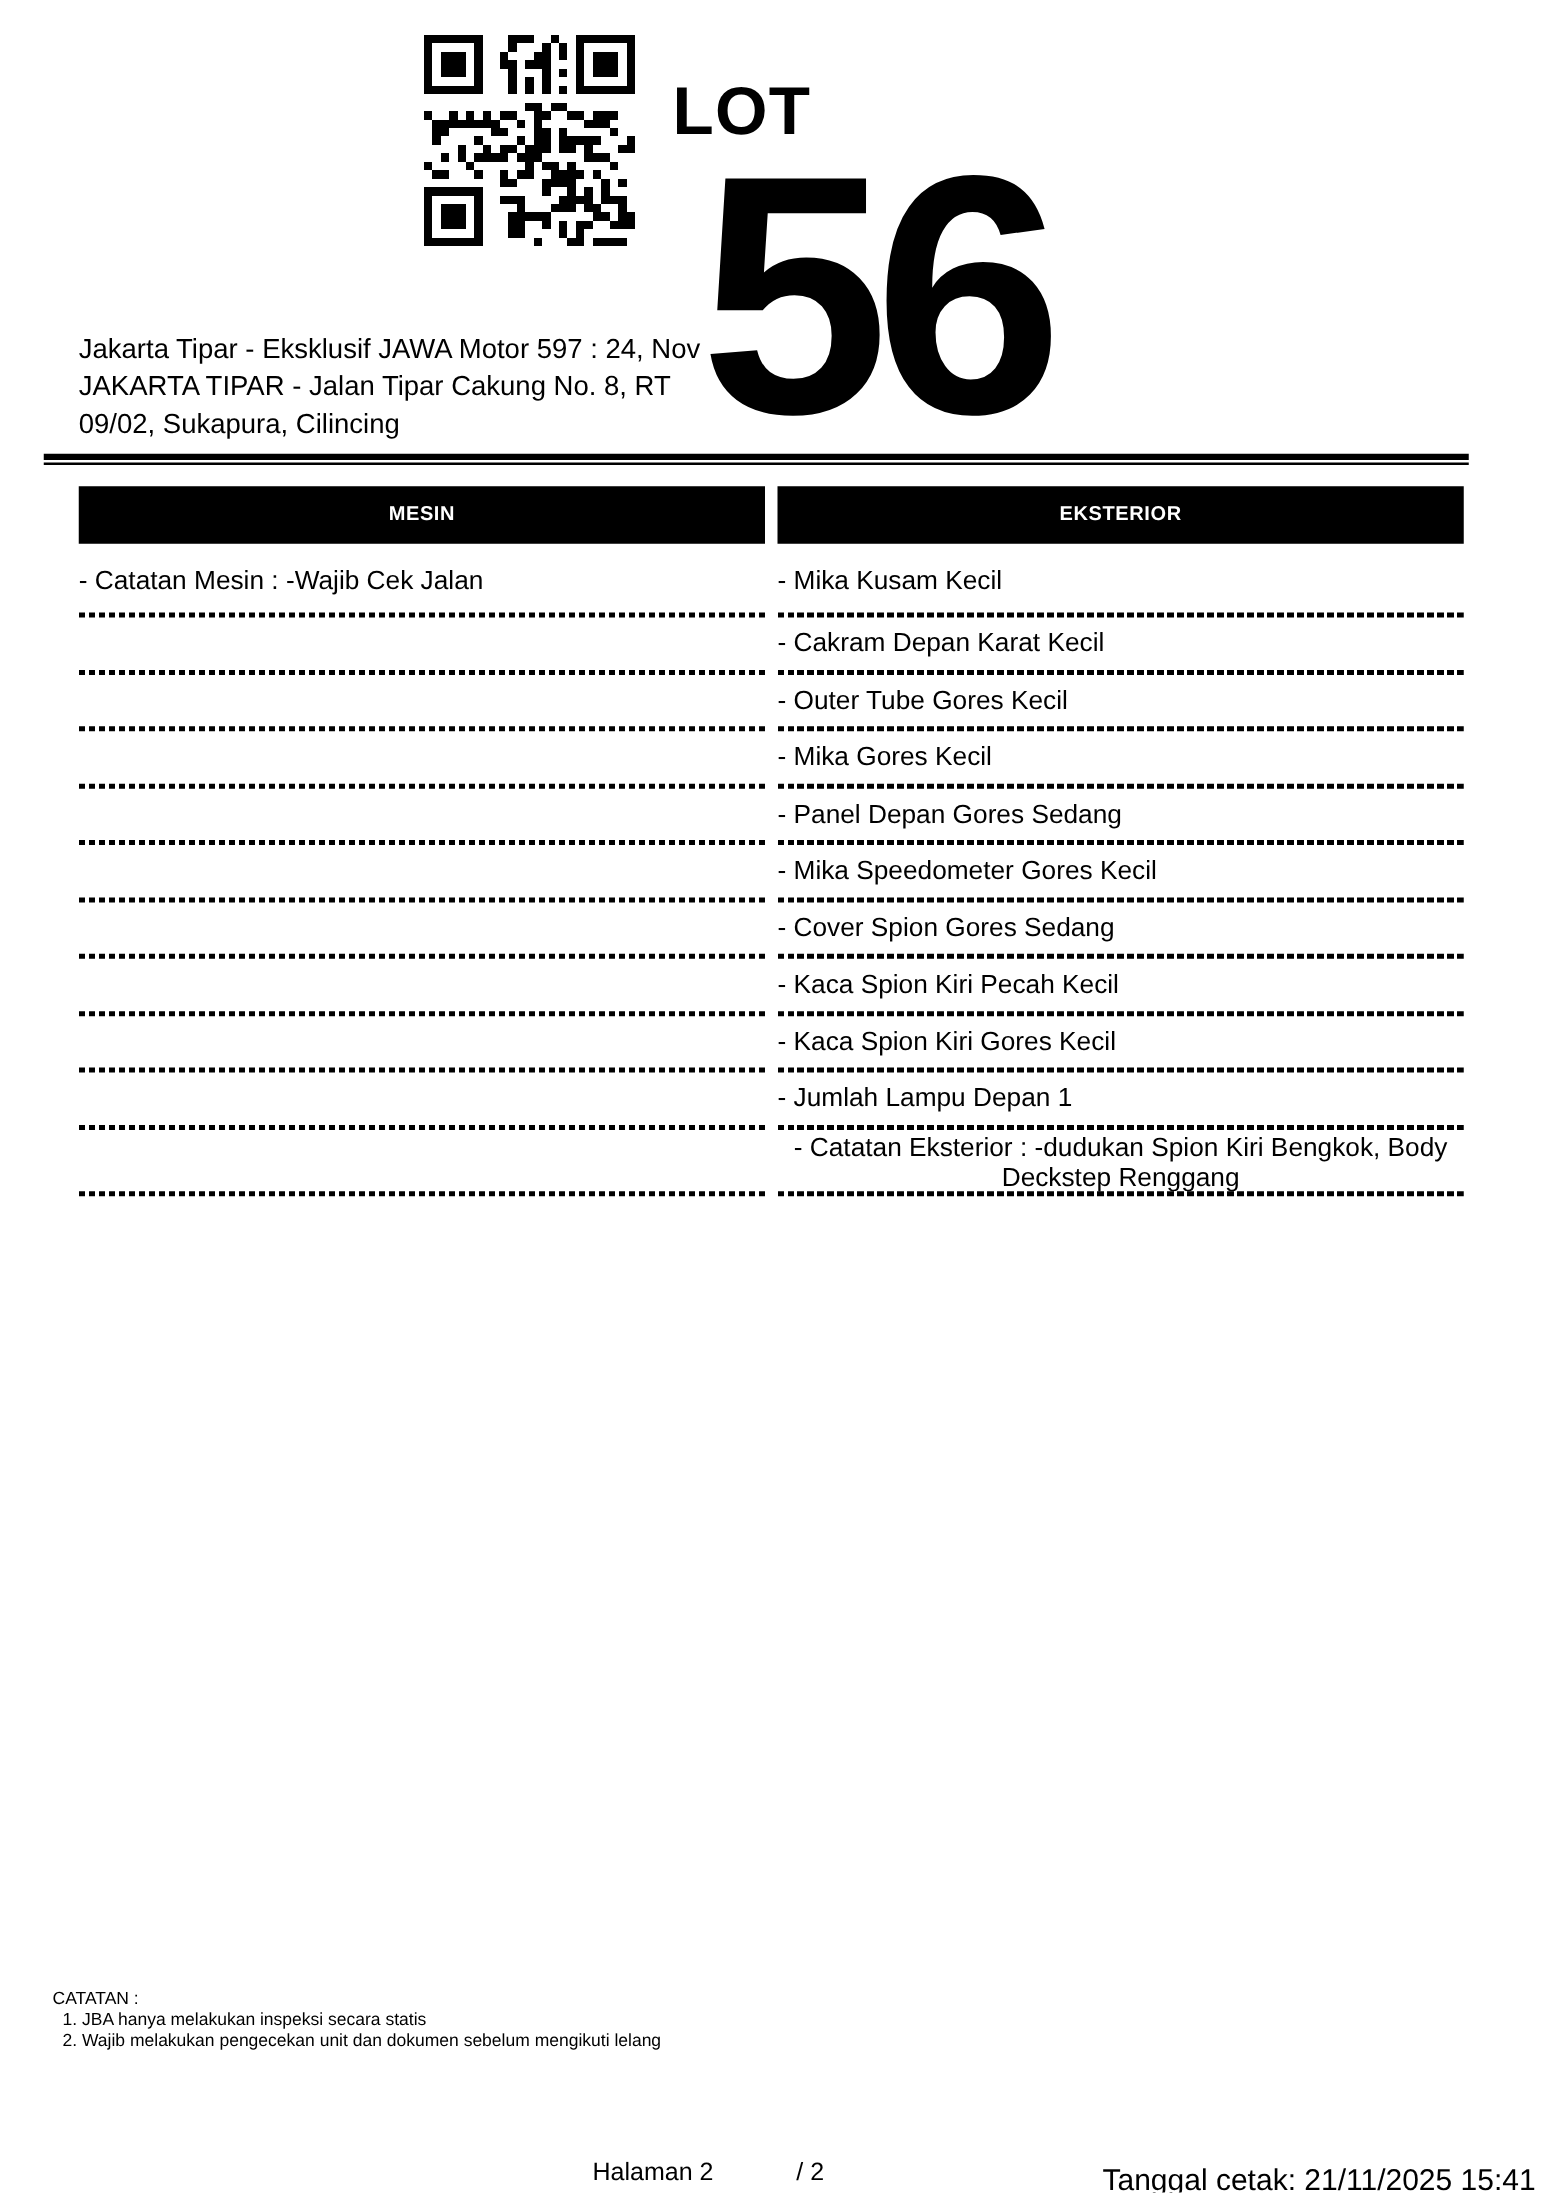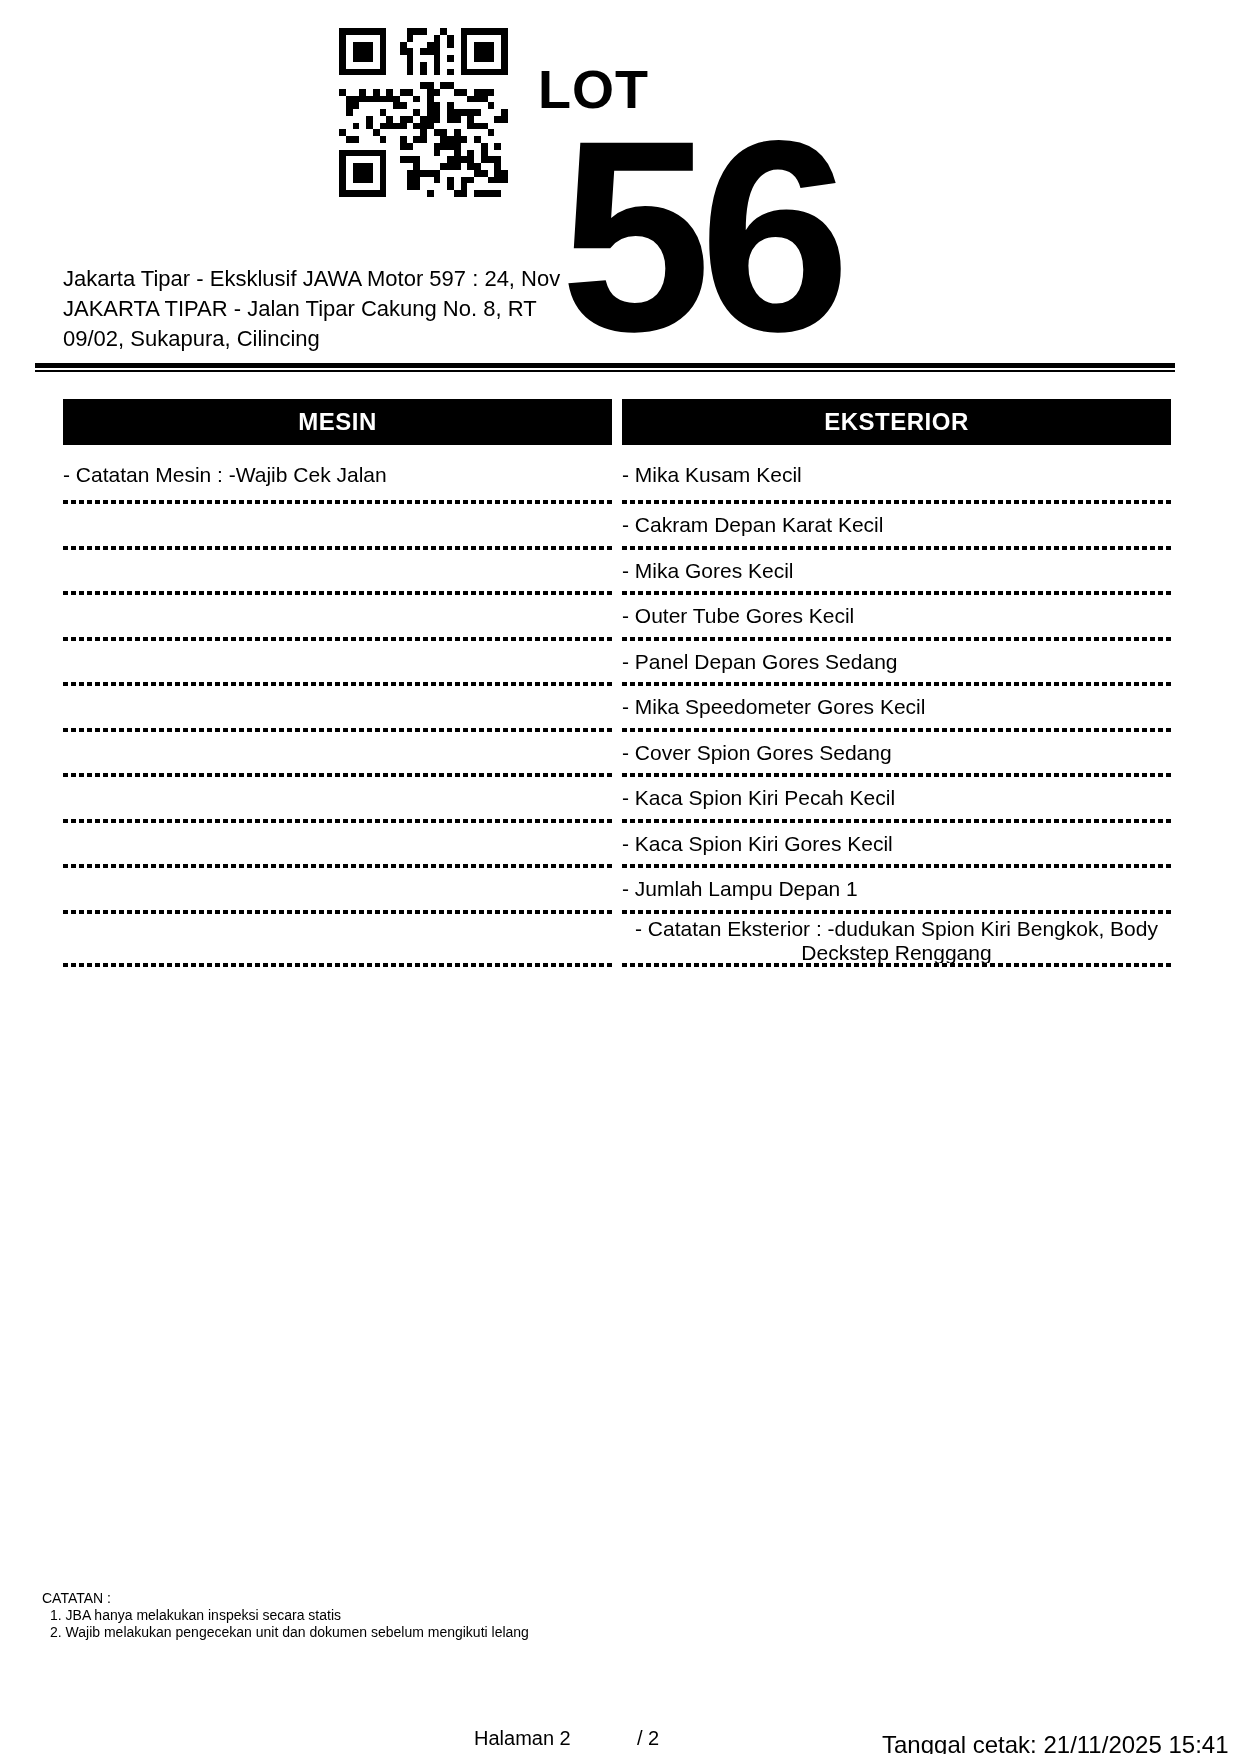--- a/index.html
+++ b/index.html
@@ -22,21 +22,21 @@
   .double-rule{position:absolute;left:35px;top:363px;width:1140px;height:2px;
                border-top:5px solid #000;border-bottom:2px solid #000;
                background:#fff;box-sizing:content-box;}
 
   
   .col{position:absolute;top:389px;width:549px;}
   .col.left{left:63px;}
   .col.right{left:622px;}
 
   .colhead{height:46px;background:#000;color:#fff;text-align:center;
-           line-height:46px;font-size:24px;font-weight:bold;letter-spacing:.5px;margin-top:10px;}
+           line-height:46px;font-size:16px;font-weight:bold;letter-spacing:.5px;}
 
   .row{position:relative;box-sizing:border-box;height:45.5px;padding-top:8px;
        font-size:21px;line-height:25px;}
   .row:first-child{height:59px;padding-top:17px;}
   .row:last-child{height:53px;padding-top:3px;line-height:24px;text-align:center;}
   .dash{position:absolute;left:0;right:0;bottom:0;height:4px;
         background:repeating-linear-gradient(90deg,#000 0 5px,#fff 5px 8px);}
 
   
   .notes{position:absolute;left:42px;top:1550px;font-size:14px;line-height:17px;margin-top:40px;}
@@ -263,22 +263,22 @@
       <div class="row"><span></span><div class="dash"></div></div>
       <div class="row"><span></span><div class="dash"></div></div>
     </div>
 </div>
 
 <div class="col right">
   <div class="colhead">EKSTERIOR</div>
   <div>
       <div class="row"><span>- Mika Kusam Kecil</span><div class="dash"></div></div>
       <div class="row"><span>- Cakram Depan Karat Kecil</span><div class="dash"></div></div>
+      <div class="row"><span>- Outer Tube Gores Kecil</span><div class="dash"></div></div>
       <div class="row"><span>- Mika Gores Kecil</span><div class="dash"></div></div>
-      <div class="row"><span>- Outer Tube Gores Kecil</span><div class="dash"></div></div>
       <div class="row"><span>- Panel Depan Gores Sedang</span><div class="dash"></div></div>
       <div class="row"><span>- Mika Speedometer Gores Kecil</span><div class="dash"></div></div>
       <div class="row"><span>- Cover Spion Gores Sedang</span><div class="dash"></div></div>
       <div class="row"><span>- Kaca Spion Kiri Pecah Kecil</span><div class="dash"></div></div>
       <div class="row"><span>- Kaca Spion Kiri Gores Kecil</span><div class="dash"></div></div>
       <div class="row"><span>- Jumlah Lampu Depan 1</span><div class="dash"></div></div>
       <div class="row"><span>- Catatan Eksterior :  -dudukan Spion Kiri Bengkok, Body Deckstep Renggang</span><div class="dash"></div></div>
     </div>
 </div>
 

